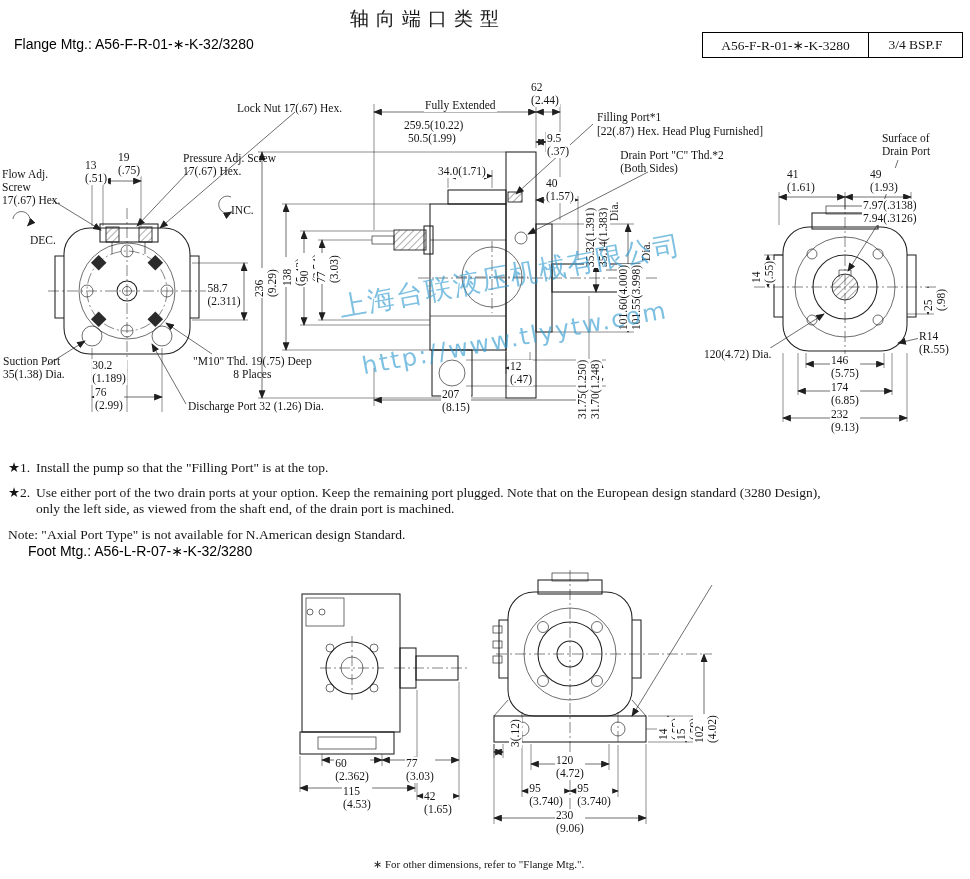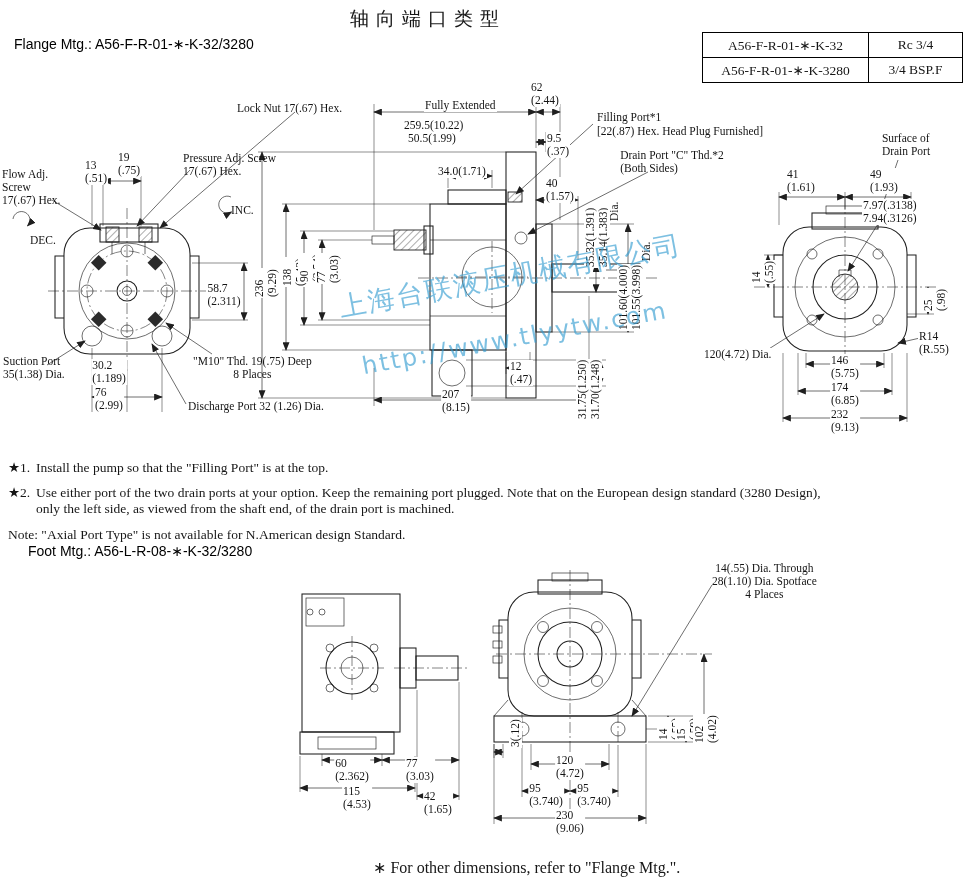--- a/index.html
+++ b/index.html
@@ -304,28 +304,24 @@
       <line class="dim" x1="522" y1="791" x2="570" y2="791"></line>
       <line class="dim" x1="570" y1="791" x2="618" y2="791"></line>
       <line class="xl" x1="494" y1="744" x2="494" y2="824"></line>
       <line class="xl" x1="646" y1="744" x2="646" y2="824"></line>
       <line class="dim" x1="494" y1="818" x2="646" y2="818"></line>
     </g>
   </svg>
 
   <div class="ttl" style="left:350px;top:6px">轴向端口类型</div>
   <div class="h" style="left:14px;top:36px">Flange Mtg.:  A56-F-R-01-∗-K-32/3280</div>
-  <div class="h" style="left:28px;top:543px">Foot Mtg.:  A56-L-R-08-∗-K-32/3280</div>
+  <div class="h" style="left:28px;top:543px">Foot Mtg.:  A56-L-R-07-∗-K-32/3280</div>
 
   <table id="mtable">
     <tbody>
-    <tr>
-      <td>A56-F-R-01-∗-K-32</td>
-      <td>Rc 3/4</td>
-    </tr>
     <tr>
       <td>A56-F-R-01-∗-K-3280</td>
       <td>3/4 BSP.F</td>
     </tr>
   </tbody>
     </table>
 
   <span class="lbl" style="left:2px;top:168px">Flow Adj.
 Screw
 17(.67) Hex.</span>
@@ -407,23 +403,20 @@
   <span class="lbl c bg" style="left:845px;top:408px">232
 (9.13)</span>
 
   <span class="note" style="left:8px;top:459px">★1.</span>
   <span class="note" style="left:36px;top:460px">Install the pump so that the "Filling Port" is at the top.</span>
   <span class="note" style="left:8px;top:484px">★2.</span>
   <span class="note" style="left:36px;top:485px;width:926px">Use either port of the two drain ports at your option. Keep the remaining port plugged. Note that on the European design standard (3280 Design),
 only the left side, as viewed from the shaft end, of the drain port is machined.</span>
   <span class="note" style="left:8px;top:527px">Note: "Axial Port Type" is not available for N.American design Standard.</span>
 
-  <span class="lbl" style="left:712px;top:562px;text-align:center">14(.55) Dia. Through
-28(1.10) Dia. Spotface
-4 Places</span>
   <span class="lbl v bg" style="left:509px;top:748px">3(.12)</span>
   <span class="lbl v bg" style="left:657px;top:741px">14
 (.55)</span>
   <span class="lbl v bg" style="left:675px;top:741px">15
 (.59)</span>
   <span class="lbl v bg" style="left:693px;top:744px">102
 (4.02)</span>
   <span class="lbl c bg" style="left:352px;top:757px">60
 (2.362)</span>
   <span class="lbl c bg" style="left:420px;top:757px">77
@@ -434,20 +427,20 @@
 (1.65)</span>
   <span class="lbl c bg" style="left:570px;top:754px">120
 (4.72)</span>
   <span class="lbl c bg" style="left:546px;top:782px">95
 (3.740)</span>
   <span class="lbl c bg" style="left:594px;top:782px">95
 (3.740)</span>
   <span class="lbl c bg" style="left:570px;top:809px">230
 (9.06)</span>
 
-  <span class="note" style="left:373px;top:858px;font-size:16px">∗ For other dimensions, refer to "Flange Mtg.".</span>
+  <span class="note" style="left:373px;top:858px;font-size:11px">∗ For other dimensions, refer to "Flange Mtg.".</span>
 
   <div class="wm">
     <div class="wm1">上海台联液压机械有限公司</div>
     <div class="wm2">http://www.tlyytw.com</div>
   </div>
 
 </div>
 
 </body></html>

